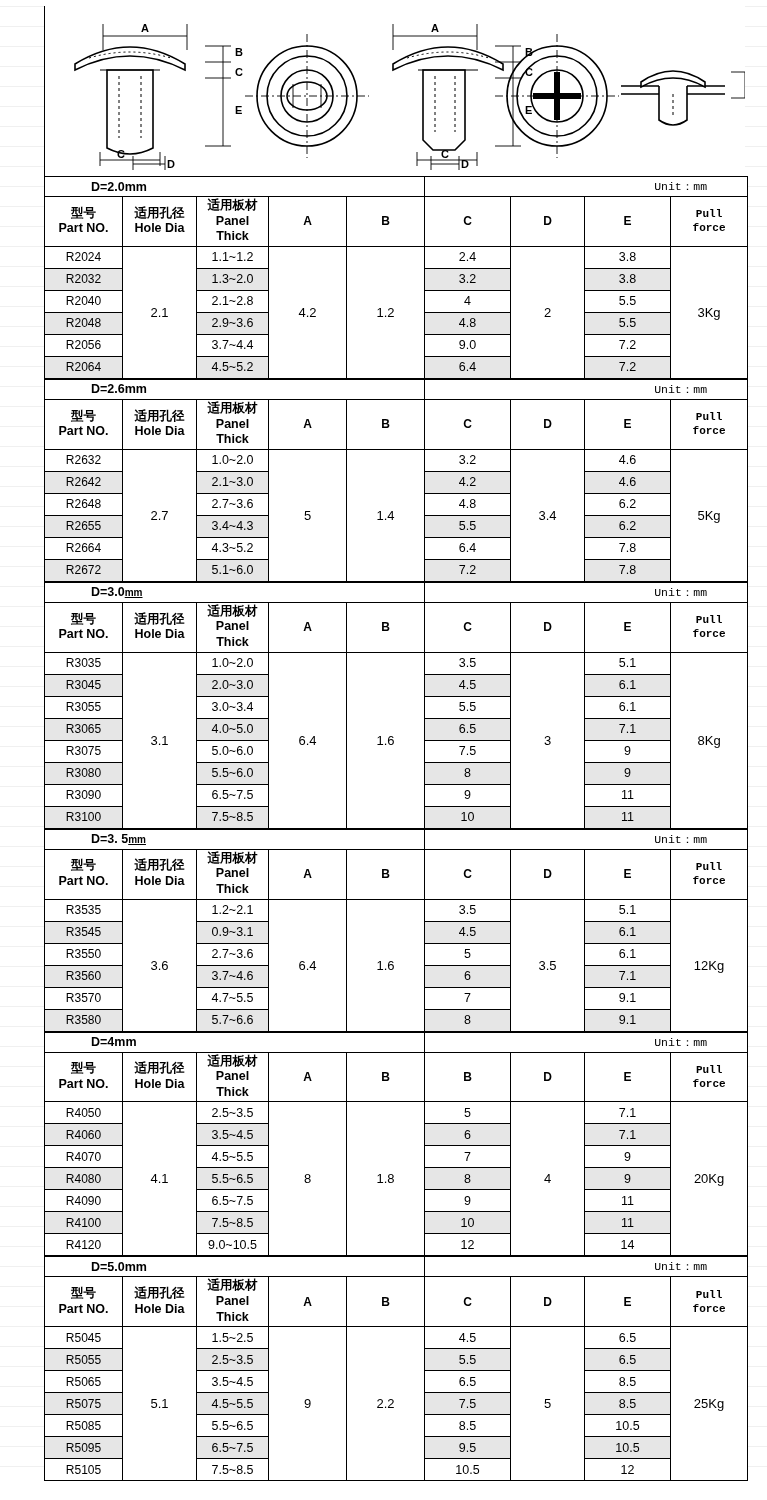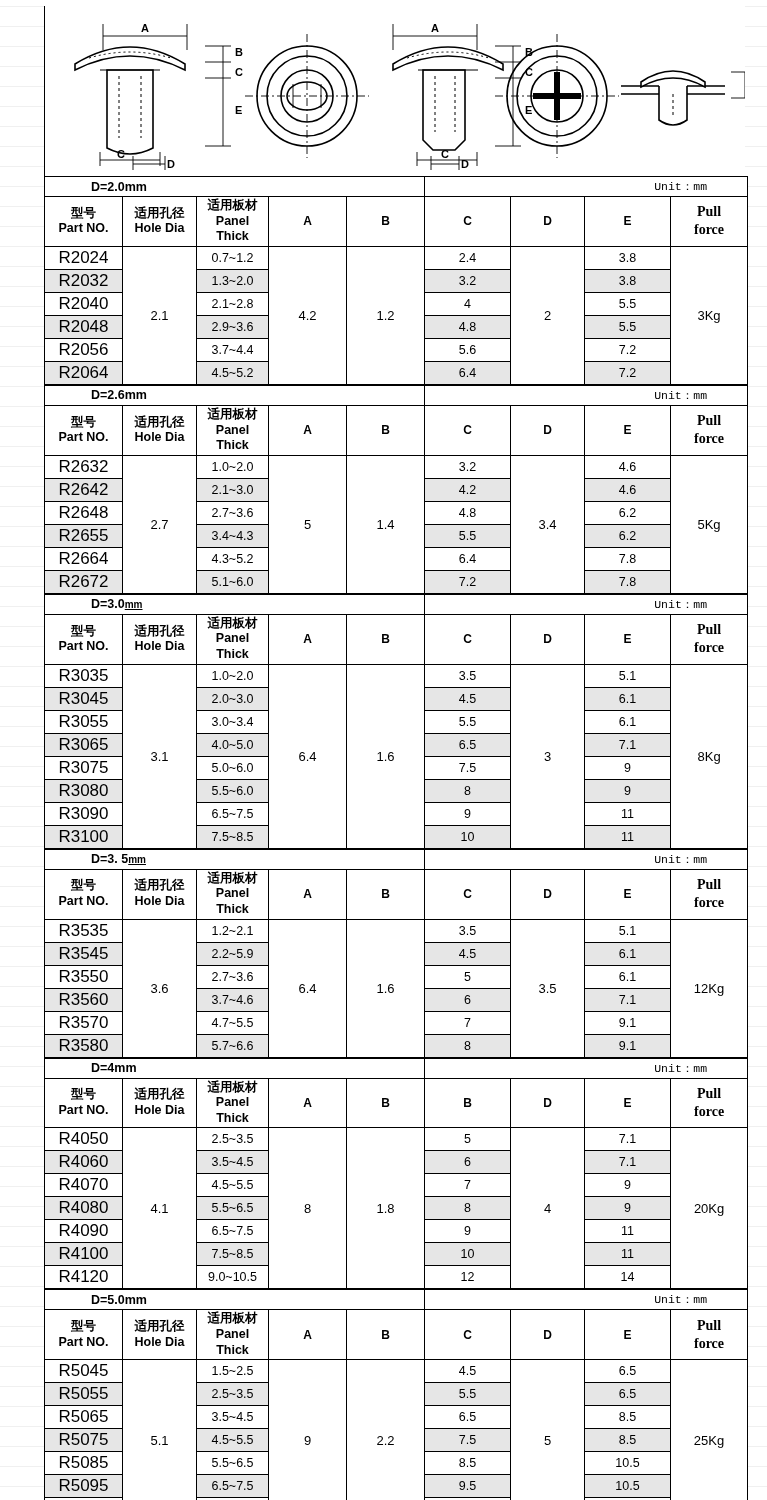--- a/index.html
+++ b/index.html
@@ -55,25 +55,25 @@
     height:17px;
     padding:0 6px;
     margin-top:8px;
   }
   .dband .dlabel{text-align:left;padding-left:46px;}
   .dband .unit{text-align:right;font-family:"Liberation Mono",monospace;font-weight:normal;font-size:11.5px;padding-right:40px;}
   .dband .dsmall{font-size:10px;text-decoration:underline;}
   th.hdr-cn{font-size:12.5px;line-height:1.25;}
   th .cn{display:block;font-weight:bold;}
   th .en{display:block;font-weight:bold;}
-  th.pull{font-family:Liberation Serif, serif;font-size:14px;line-height:1.3;}
+  th.pull{font-family:Liberation Mono, monospace;font-size:11px;line-height:1.3;}
 
   tbody td{height:19px;font-size:12.5px;}
   tr.alt td{background:#e6e6e6;}
-  td.part{font-size:17px;}
+  td.part{font-size:12px;}
   td.mid{font-size:13px;}
 </style>
 </head>
 <body>
 
 <div class="page">
   <div class="paper-lines"></div>
 
   <div class="sheet">
 
@@ -203,21 +203,21 @@
                   <th>A</th>
                   <th>B</th>
                   <th>C</th>
                   <th>D</th>
                   <th>E</th>
                   <th class="pull">Pull<br>force</th>
                 </tr>
                 <tr>
                   <td class="part">R2024</td>
                   <td class="mid" rowspan="6">2.1</td>
-                  <td>0.7~1.2</td>
+                  <td>1.1~1.2</td>
                   <td class="mid" rowspan="6">4.2</td>
                   <td class="mid" rowspan="6">1.2</td>
                   <td>2.4</td>
                   <td class="mid" rowspan="6">2</td>
                   <td>3.8</td>
                   <td class="mid" rowspan="6">3Kg</td>
                 </tr>
                 <tr class="alt">
                   <td class="part">R2032</td>
                   <td>1.3~2.0</td>
@@ -232,21 +232,21 @@
                 </tr>
                 <tr class="alt">
                   <td class="part">R2048</td>
                   <td>2.9~3.6</td>
                   <td>4.8</td>
                   <td>5.5</td>
                 </tr>
                 <tr>
                   <td class="part">R2056</td>
                   <td>3.7~4.4</td>
-                  <td>5.6</td>
+                  <td>9.0</td>
                   <td>7.2</td>
                 </tr>
                 <tr class="alt">
                   <td class="part">R2064</td>
                   <td>4.5~5.2</td>
                   <td>6.4</td>
                   <td>7.2</td>
                 </tr>
               </tbody>
             </table>
@@ -474,21 +474,21 @@
                   <td>1.2~2.1</td>
                   <td class="mid" rowspan="6">6.4</td>
                   <td class="mid" rowspan="6">1.6</td>
                   <td>3.5</td>
                   <td class="mid" rowspan="6">3.5</td>
                   <td>5.1</td>
                   <td class="mid" rowspan="6">12Kg</td>
                 </tr>
                 <tr class="alt">
                   <td class="part">R3545</td>
-                  <td>2.2~5.9</td>
+                  <td>0.9~3.1</td>
                   <td>4.5</td>
                   <td>6.1</td>
                 </tr>
                 <tr>
                   <td class="part">R3550</td>
                   <td>2.7~3.6</td>
                   <td>5</td>
                   <td>6.1</td>
                 </tr>
                 <tr class="alt">

